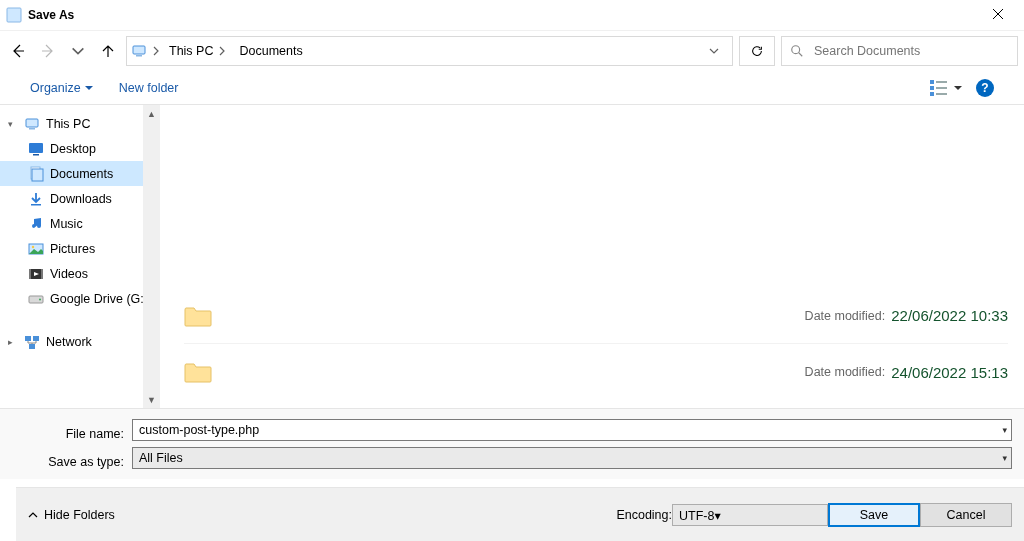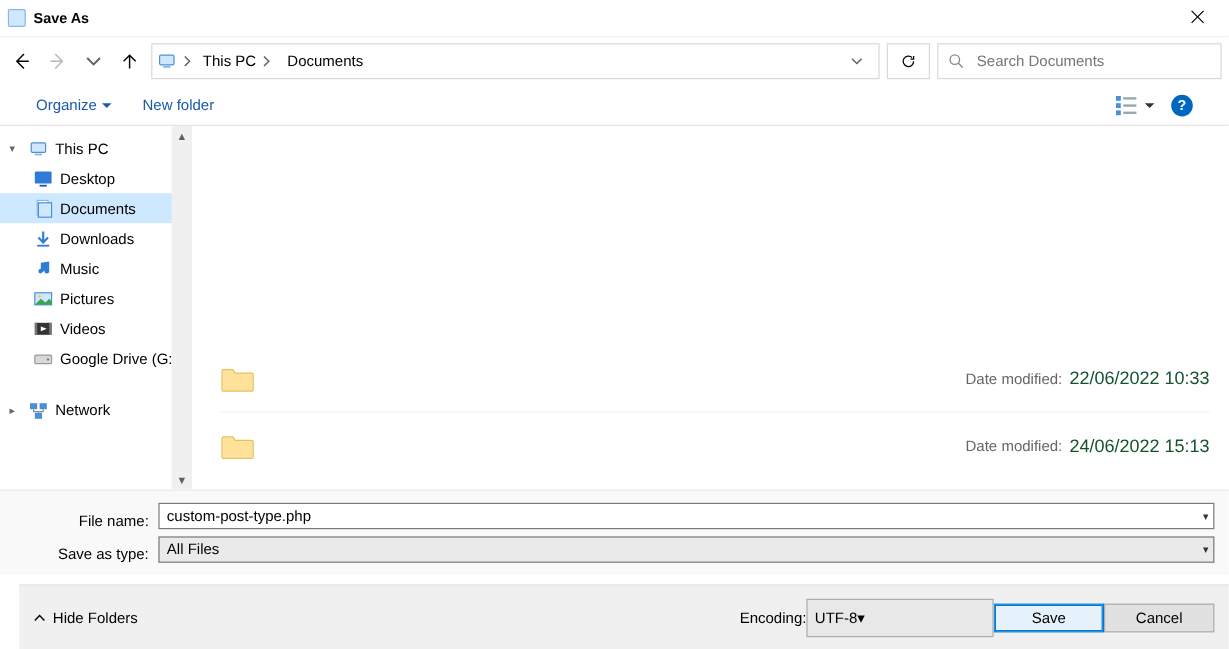--- a/index.html
+++ b/index.html
@@ -98,21 +98,21 @@
   .combo .cb-arrow { position:absolute; right:4px; color:#333; font-size:9px; }
 
   
   .footer {
     position:absolute; bottom:0; left:0; right:0; height:54px; display:flex; align-items:center;
     padding:0 12px; border-top:1px solid #e5e5e5; background:#f0f0f0;margin-left:16px;
   }
   .hide-folders { display:flex; align-items:center; gap:6px; font-size:12.5px; }
   .footer .right { margin-left:auto; display:flex; align-items:center; }
   .enc-label { font-size:12.5px; }
-  .enc-combo { width:156px; height:32px; border:1px solid #adadad; background:#e8e8e8; display:flex; align-items:center; padding:2px 6px; font-size:12.5px; position:relative; }
+  .enc-combo { width:156px; height:22px; border:1px solid #adadad; background:#e8e8e8; display:flex; align-items:flex-end; padding:2px 6px; font-size:12.5px; position:relative; }
   .btn { width:92px; height:24px; border:1px solid #adadad; background:#e1e1e1; font-size:12.5px; display:flex; align-items:center; justify-content:center; }
   .btn.primary { border:1px solid #0078d4; background:#e5f1fb; box-shadow:0 0 0 1px #0078d4 inset; }
 </style>
 </head>
 <body>
 
 <div class="titlebar">
   <svg class="app-icon" viewBox="0 0 16 16">
       <rect x="1" y="1" width="14" height="14" rx="1" fill="#cfe8ff" stroke="#8ab8e6"></rect>
     </svg>

